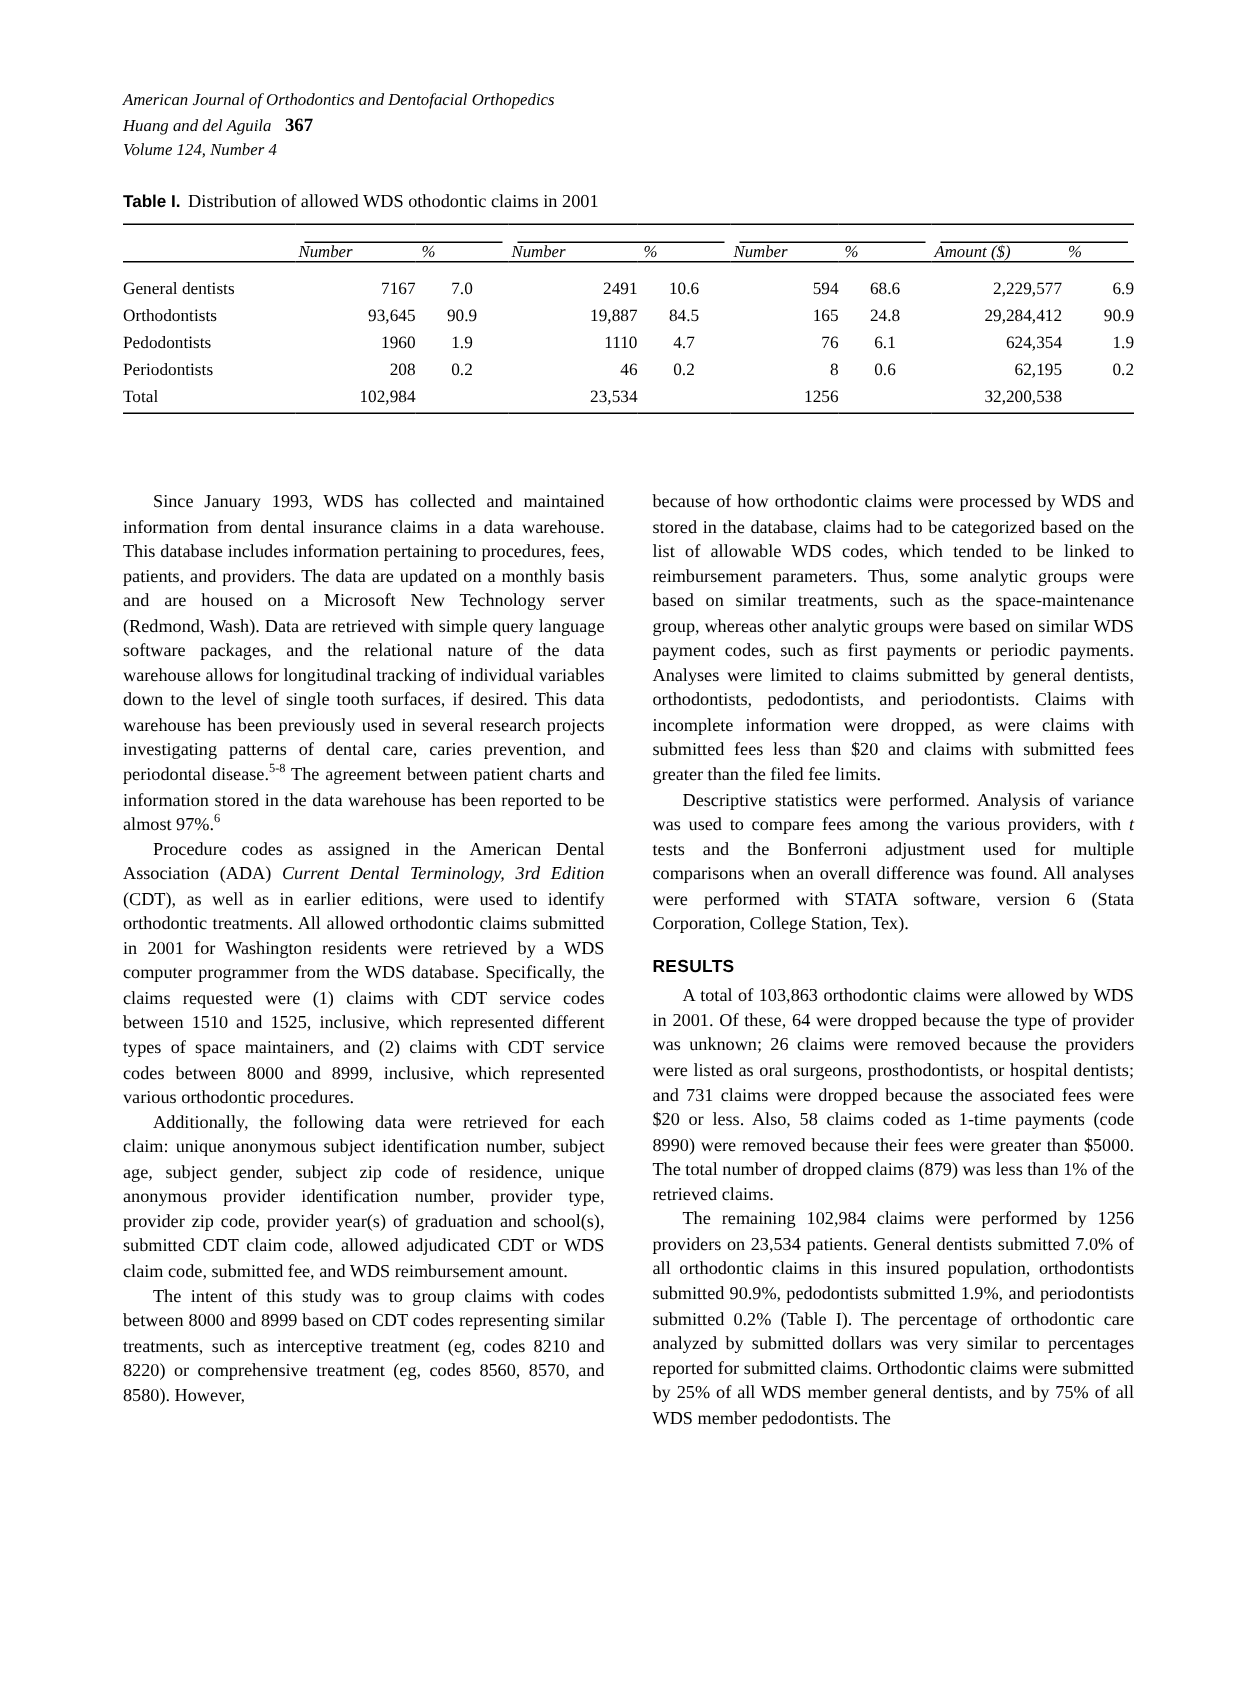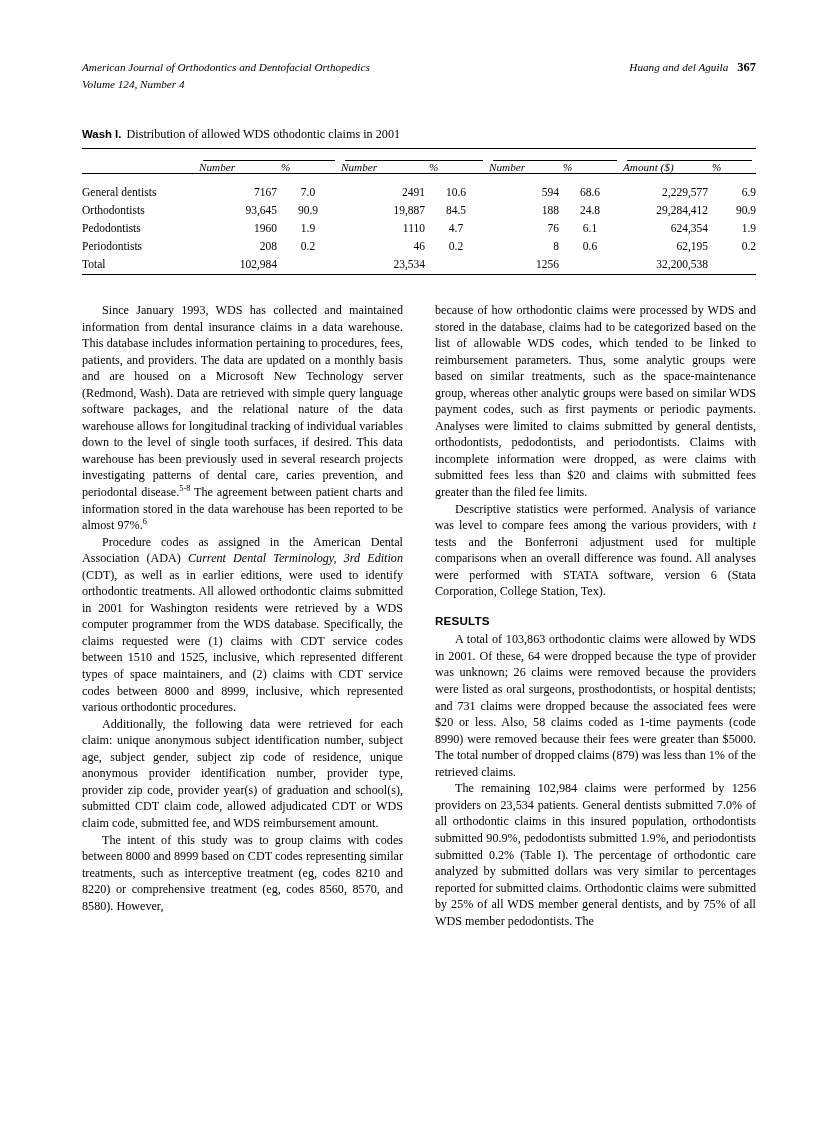--- a/index.html
+++ b/index.html
@@ -23,20 +23,21 @@
     top: 60px;
     width: 674px;
     font-size: 11.2px;
     line-height: 15.5px;
   }
   .rh-row {
     display: flex;
     justify-content: space-between;
     align-items: baseline;
     white-space: nowrap;
+    flex-direction: column;
   }
   .rh-left { font-style: italic; }
   .rh-right { font-style: italic; text-align: right; }
   .rh-page {
     font-style: normal;
     font-weight: bold;
     font-size: 12.5px;
     margin-left: 9px;
   }
   .rh-row2 { margin-top: 1px; }
@@ -108,21 +109,21 @@
   td.num { text-align: right; padding-right: 22px; }
   td.pct { text-align: center; padding-right: 14px; }
   td.amt { text-align: right; padding-right: 30px; }
   td.amtpct { text-align: right; padding-right: 2px; }
   tbody.body tr.first td { padding-top: 5px; }
 
   
   .columns {
     position: absolute;
     left: 82px;
-    top: 302px;
+    top: 326px;
     width: 674px;
     display: flex;
     gap: 32px;
   }
   .col {
     width: 321px;
     font-size: 12.15px;
     line-height: 16.55px;
     text-align: justify;
     -webkit-hyphens: none;
@@ -160,21 +161,21 @@
     </span>
   </div>
   <div class="rh-row rh-row2">
     <span class="rh-left"><span class="rh-vol-label">Volume</span> <span>124, Number 4</span></span>
     <span></span>
   </div>
 </div>
 
 <div class="table-block">
   <div class="table-caption">
-    <span class="tbl-num">Wash I.</span><span>Distribution of allowed WDS othodontic claims in 2001</span>
+    <span class="tbl-num">Table I.</span><span>Distribution of allowed WDS othodontic claims in 2001</span>
   </div>
 
   <table class="data">
     <colgroup>
       <col style="width:115px">
       <col style="width:80px">
         <col style="width:62px">
       <col style="width:86px">
         <col style="width:62px">
       <col style="width:72px">
@@ -229,21 +230,21 @@
         <td class="pct">68.6</td>
         <td class="amt">2,229,577</td>
         <td class="amtpct">6.9</td>
       </tr>
       <tr>
         <td class="rowlabel">Orthodontists</td>
         <td class="num">93,645</td>
         <td class="pct">90.9</td>
         <td class="num">19,887</td>
         <td class="pct">84.5</td>
-        <td class="num">188</td>
+        <td class="num">165</td>
         <td class="pct">24.8</td>
         <td class="amt">29,284,412</td>
         <td class="amtpct">90.9</td>
       </tr>
       <tr>
         <td class="rowlabel">Pedodontists</td>
         <td class="num">1960</td>
         <td class="pct">1.9</td>
         <td class="num">1110</td>
         <td class="pct">4.7</td>
@@ -289,21 +290,21 @@
     <p><span>Procedure codes as assigned in the American Dental Association (ADA) </span><em>Current Dental Terminology, 3rd Edition</em><span> (CDT), as well as in earlier editions, were used to identify orthodontic treatments. All allowed orthodontic claims submitted in 2001 for Washington residents were retrieved by a WDS computer programmer from the WDS database. Specifically, the claims requested were (1) claims with CDT service codes between 1510 and 1525, inclusive, which represented different types of space maintainers, and (2) claims with CDT service codes between 8000 and 8999, inclusive, which represented various orthodontic procedures.</span></p>
 
     <p>Additionally, the following data were retrieved for each claim: unique anonymous subject identification number, subject age, subject gender, subject zip code of residence, unique anonymous provider identification number, provider type, provider zip code, provider year(s) of graduation and school(s), submitted CDT claim code, allowed adjudicated CDT or WDS claim code, submitted fee, and WDS reimbursement amount.</p>
 
     <p>The intent of this study was to group claims with codes between 8000 and 8999 based on CDT codes representing similar treatments, such as interceptive treatment (eg, codes 8210 and 8220) or comprehensive treatment (eg, codes 8560, 8570, and 8580). However,</p>
   </div>
 
   <div class="col">
     <p class="noindent">because of how orthodontic claims were processed by WDS and stored in the database, claims had to be categorized based on the list of allowable WDS codes, which tended to be linked to reimbursement parameters. Thus, some analytic groups were based on similar treatments, such as the space-maintenance group, whereas other analytic groups were based on similar WDS payment codes, such as first payments or periodic payments. Analyses were limited to claims submitted by general dentists, orthodontists, pedodontists, and periodontists. Claims with incomplete information were dropped, as were claims with submitted fees less than $20 and claims with submitted fees greater than the filed fee limits.</p>
 
-    <p><span>Descriptive statistics were performed. Analysis of variance was level to compare fees among the various providers, with </span><em>t</em><span> tests and the Bonferroni adjustment used for multiple comparisons when an overall difference was found. All analyses were performed with STATA software, version 6 (Stata Corporation, College Station, Tex).</span></p>
+    <p><span>Descriptive statistics were performed. Analysis of variance was used to compare fees among the various providers, with </span><em>t</em><span> tests and the Bonferroni adjustment used for multiple comparisons when an overall difference was found. All analyses were performed with STATA software, version 6 (Stata Corporation, College Station, Tex).</span></p>
 
     <p class="sec-head">RESULTS</p>
 
     <p>A total of 103,863 orthodontic claims were allowed by WDS in 2001. Of these, 64 were dropped because the type of provider was unknown; 26 claims were removed because the providers were listed as oral surgeons, prosthodontists, or hospital dentists; and 731 claims were dropped because the associated fees were $20 or less. Also, 58 claims coded as 1-time payments (code 8990) were removed because their fees were greater than $5000. The total number of dropped claims (879) was less than 1% of the retrieved claims.</p>
 
     <p>The remaining 102,984 claims were performed by 1256 providers on 23,534 patients. General dentists submitted 7.0% of all orthodontic claims in this insured population, orthodontists submitted 90.9%, pedodontists submitted 1.9%, and periodontists submitted 0.2% (Table I). The percentage of orthodontic care analyzed by submitted dollars was very similar to percentages reported for submitted claims. Orthodontic claims were submitted by 25% of all WDS member general dentists, and by 75% of all WDS member pedodontists. The</p>
   </div>
 
 </div>
 

